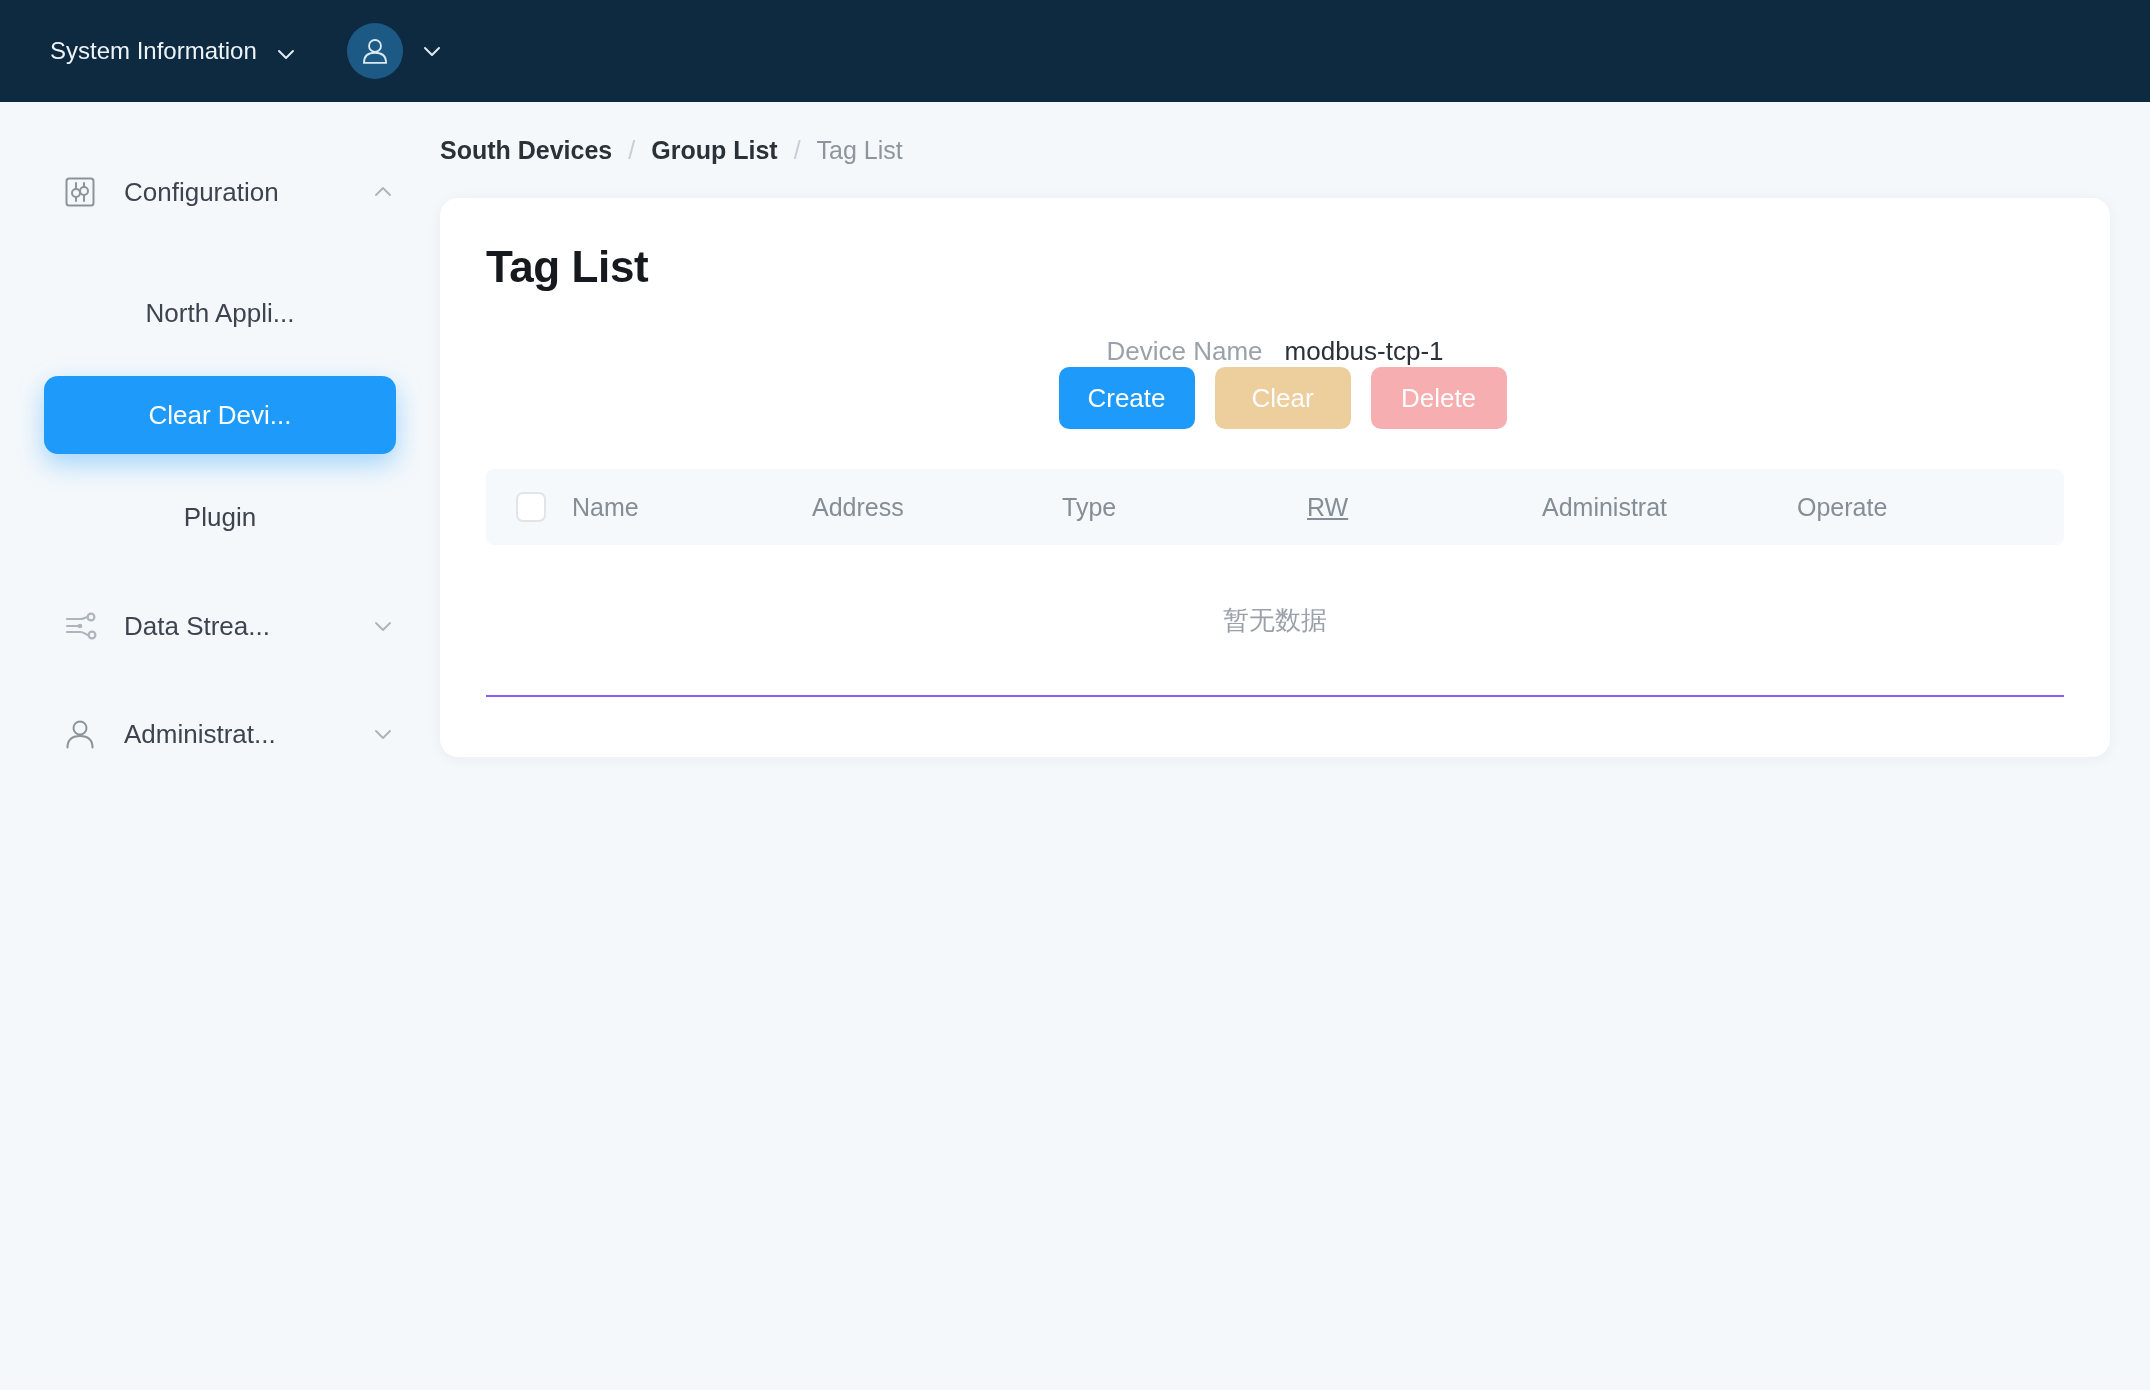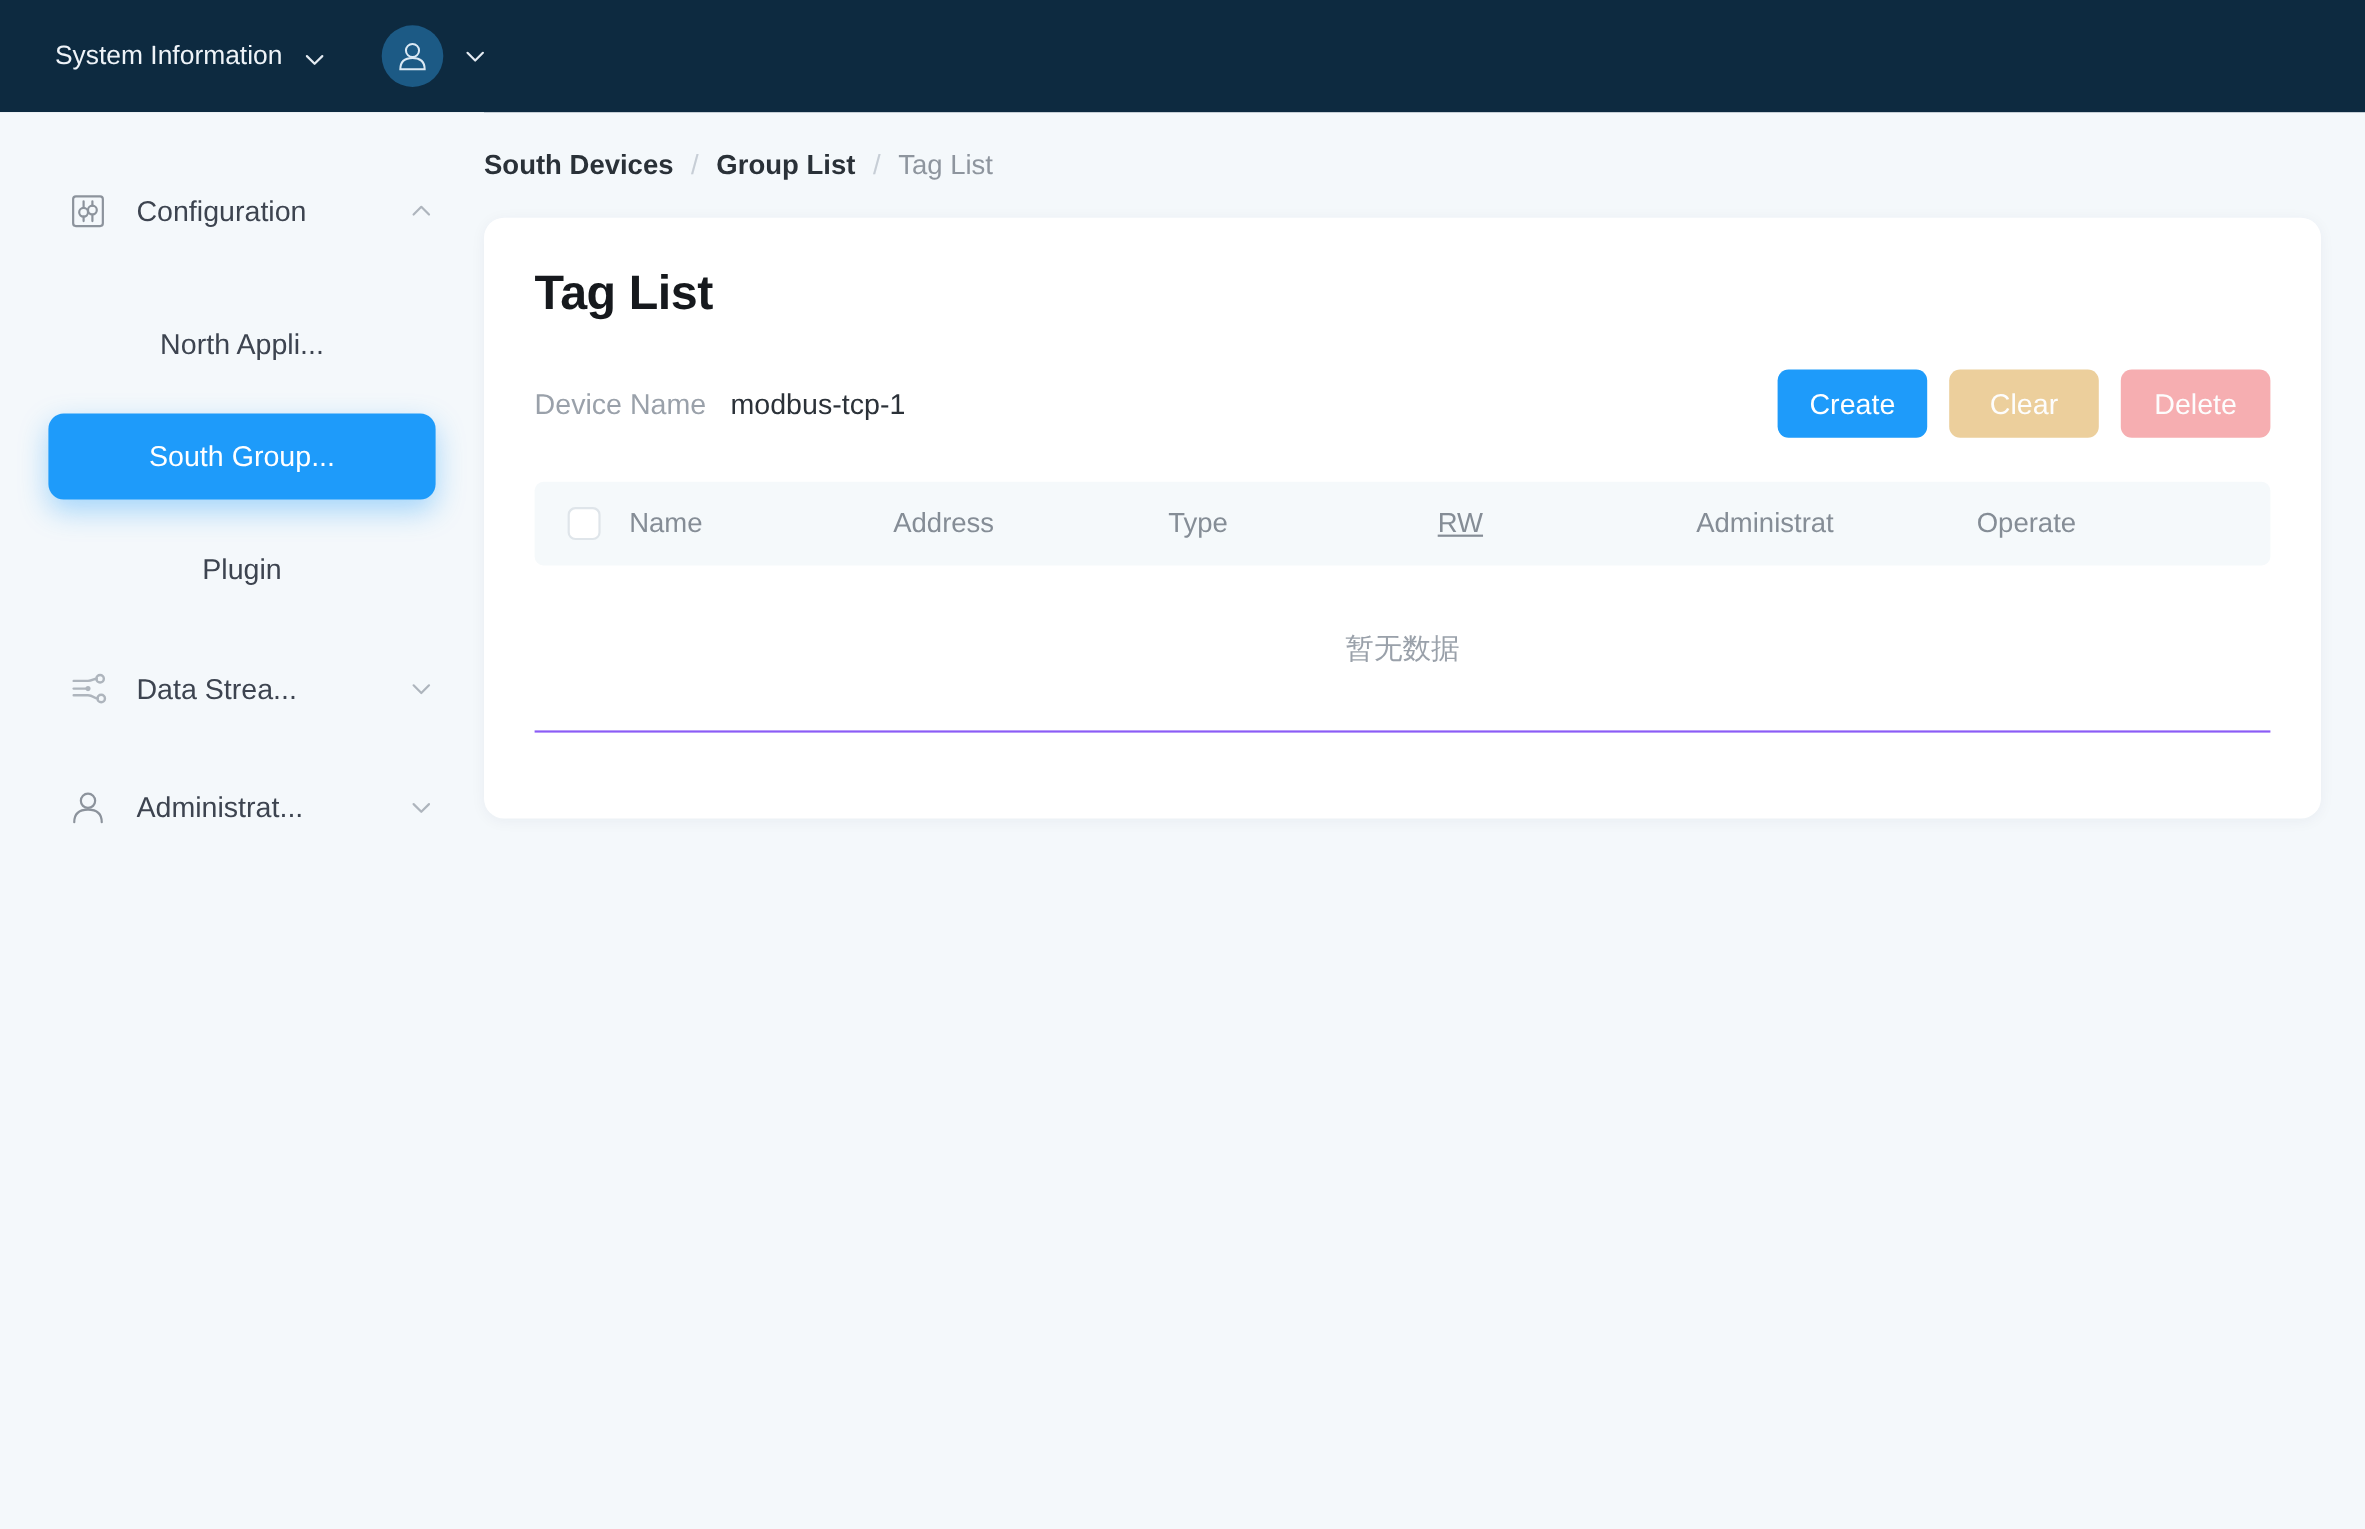--- a/index.html
+++ b/index.html
@@ -211,22 +211,23 @@
     font-size: 44px;
     font-weight: 600;
     letter-spacing: -0.4px;
     color: #16191d;
     margin-bottom: 44px;
   }
 
   .toolbar {
     display: flex;
     align-items: center;
-    justify-content: space-between;
+    justify-content: flex-start;
     margin-bottom: 40px;
+    flex-direction: column;
   }
 
   .devname {
     display: flex;
     align-items: baseline;
     gap: 22px;
     font-size: 26px;
   }
 
   .devname-label { color: #9aa1aa; }
@@ -355,21 +356,21 @@
           <path d="M4 14 L11 7 L18 14" fill="none" stroke="#aeb5bd" stroke-width="2" stroke-linecap="round" stroke-linejoin="round"></path>
         </svg>
       </span>
     </div>
 
     <div class="nav-sub nav-spacer-top">
       <span>North Appli...</span>
     </div>
 
     <div class="nav-sub active">
-      <span>South Group...</span>
+      <span>Clear Devi...</span>
     </div>
 
     <div class="nav-sub">
       <span>Plugin</span>
     </div>
 
     <div class="nav-group" style="margin-top:40px">
       <span class="nav-icon">
         <svg viewBox="0 0 36 36" width="36" height="36" aria-hidden="true">
           <path d="M5 11 L18 11 C22 11 23 9 26 9" fill="none" stroke="#aeb5bd" stroke-width="2.2" stroke-linecap="round"></path>

